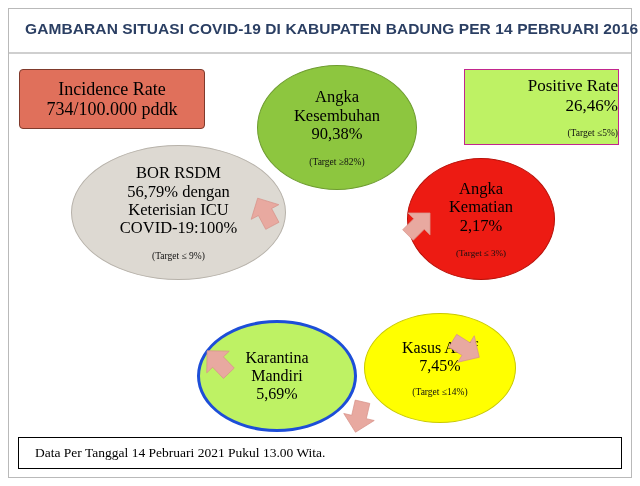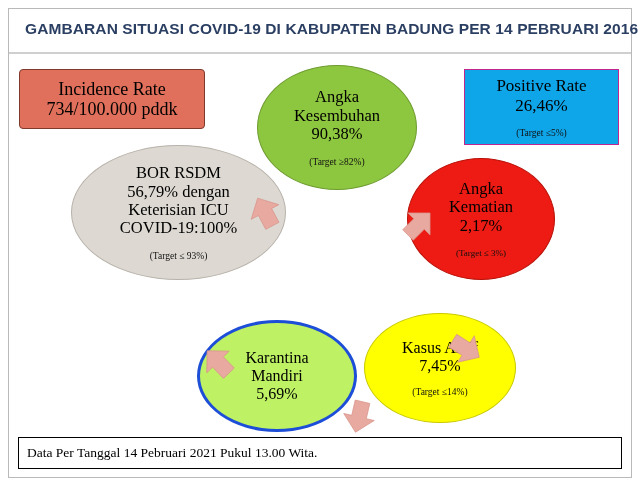--- a/index.html
+++ b/index.html
@@ -98,23 +98,24 @@
   #incidence .main {
     font-size: 18px;
   }
 
   
   #positive {
     left: 455px;
     top: 14px;
     width: 155px;
     height: 76px;
-    background: #0ea5e9;
+    background: #bef264;
     border: 1px solid #c2268e;
     color: #000;
+    align-items: flex-end;
   }
   #positive .main {
     font-size: 17px;
   }
   #positive .target {
     font-size: 9.5px;
   }
 
   
   #kesembuhan {
@@ -215,21 +216,21 @@
   .footer {
     position: absolute;
     left: 18px;
     top: 437px;
     width: 604px;
     height: 32px;
     border: 1px solid #000;
     background: #ffffff;
     display: flex;
     align-items: center;
-    padding-left: 8px;
+    padding-left: 16px;
     box-sizing: border-box;
   }
   .footer-text {
     font-family: "Liberation Serif", serif;
     font-size: 13.5px;
     color: #000;
   }
 </style>
 </head>
 <body>
@@ -261,21 +262,21 @@
       <div class="main">Kesembuhan</div>
       <div class="main">90,38%</div>
       <div class="target">(Target ≥82%)</div>
     </div>
 
     <div class="node" id="bor">
       <div class="main">BOR RSDM</div>
       <div class="main">56,79% dengan</div>
       <div class="main">Keterisian ICU</div>
       <div class="main">COVID-19:100%</div>
-      <div class="target">(Target ≤ 93%)</div>
+      <div class="target">(Target ≤ 9%)</div>
     </div>
 
     <div class="node" id="kematian">
       <div class="main">Angka</div>
       <div class="main">Kematian</div>
       <div class="main">2,17%</div>
       <div class="target">(Target ≤ 3%)</div>
     </div>
 
     <div class="node" id="kasusaktif">

